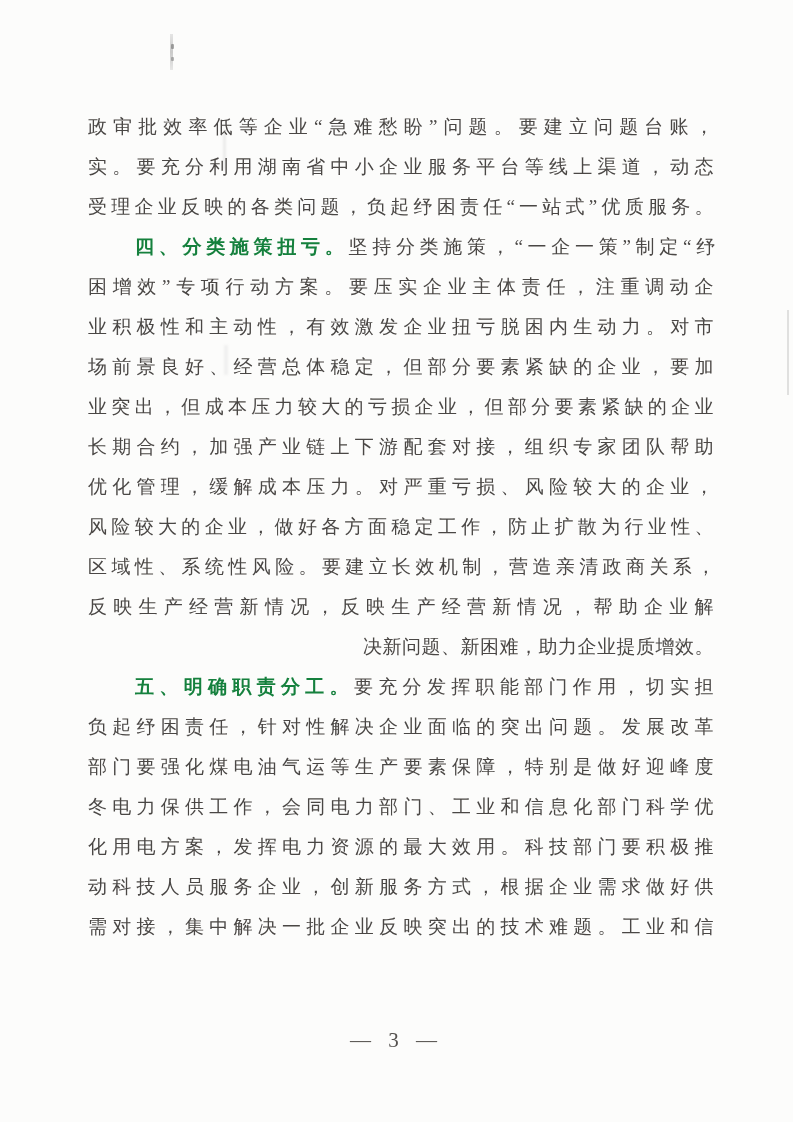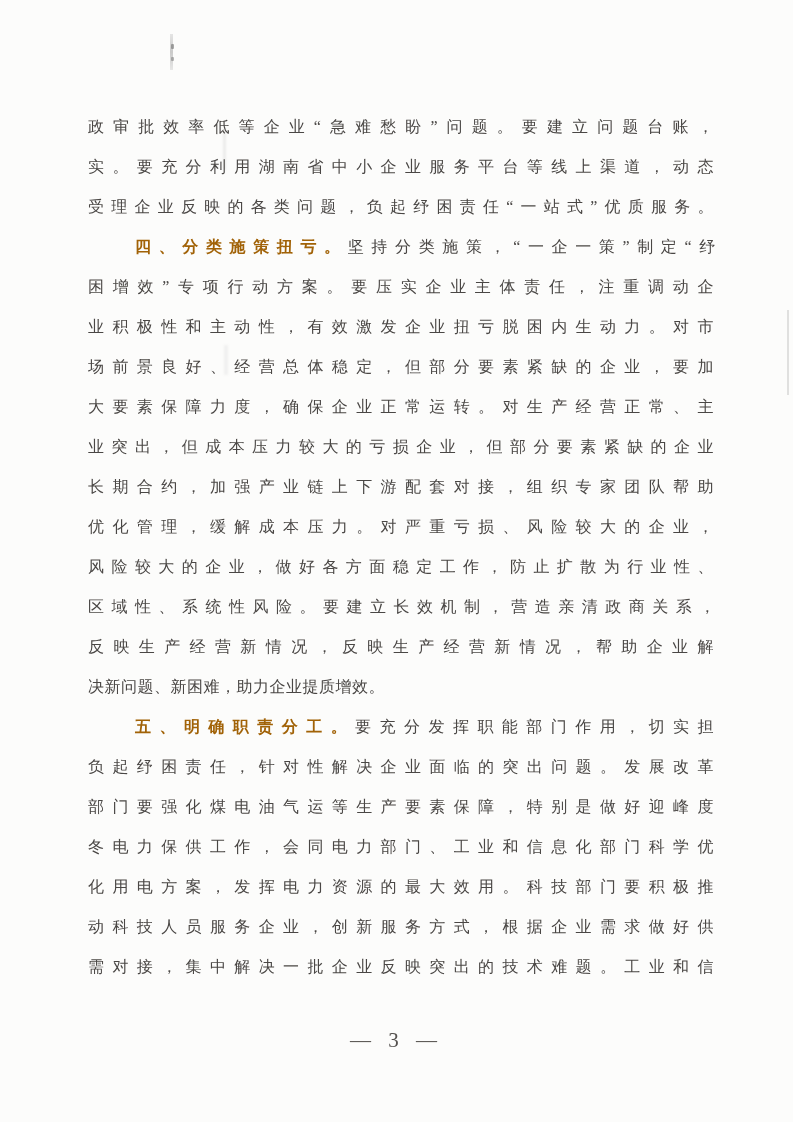--- a/index.html
+++ b/index.html
@@ -20,38 +20,38 @@
   }
   .text-block {
     position: absolute;
     left: 88px;
     top: 107px;
     width: 626px;
   }
   .line {
     height: 40px;
     line-height: 40px;
-    font-size: 16px;
+    font-size: 19px;
     color: #4a4745;
     text-align: justify;
     text-align-last: justify;
     letter-spacing: 0.5px;
     white-space: normal;
     overflow: visible;
   }
   .line.indent { text-indent: 47px; }
   .line.para-end {
-    text-align: left;
+    text-align: right;
     text-align-last: auto;
   }
   .line.tight { letter-spacing: -1.2px; }
   .line .head {
     font-family: "Liberation Sans", "DejaVu Sans", sans-serif;
     font-weight: 700;
-    color: #a16207;
+    color: #15803d;
   }
   .footer {
     position: absolute;
     left: 0;
     top: 1028px;
     width: 100%;
     text-align: center;
   }
   .footer .page-num {
     font-size: 21px;
@@ -99,21 +99,20 @@
   <div class="artifact streak-left-low"></div>
 
   <div class="text-block">
       <div class="line"><span class="body-text">政审批效率低等企业“急难愁盼”问题。要建立问题台账，</span></div>
       <div class="line"><span class="body-text">实。要充分利用湖南省中小企业服务平台等线上渠道，动态</span></div>
       <div class="line"><span class="body-text">受理企业反映的各类问题，负起纾困责任“一站式”优质服务。</span></div>
       <div class="line indent tight"><span class="head">四、分类施策扭亏。</span><span class="body-text">坚持分类施策，“一企一策”制定“纾</span></div>
       <div class="line"><span class="body-text">困增效”专项行动方案。要压实企业主体责任，注重调动企</span></div>
       <div class="line"><span class="body-text">业积极性和主动性，有效激发企业扭亏脱困内生动力。对市</span></div>
       <div class="line"><span class="body-text">场前景良好、经营总体稳定，但部分要素紧缺的企业，要加</span></div>
-      <div class="line"><span class="body-text">大要素保障力度，确保企业正常运转。对生产经营正常、主</span></div>
       <div class="line"><span class="body-text">业突出，但成本压力较大的亏损企业，但部分要素紧缺的企业</span></div>
       <div class="line"><span class="body-text">长期合约，加强产业链上下游配套对接，组织专家团队帮助</span></div>
       <div class="line"><span class="body-text">优化管理，缓解成本压力。对严重亏损、风险较大的企业，</span></div>
       <div class="line"><span class="body-text">风险较大的企业，做好各方面稳定工作，防止扩散为行业性、</span></div>
       <div class="line tight"><span class="body-text">区域性、系统性风险。要建立长效机制，营造亲清政商关系，</span></div>
       <div class="line"><span class="body-text">反映生产经营新情况，反映生产经营新情况，帮助企业解</span></div>
       <div class="line para-end"><span class="body-text">决新问题、新困难，助力企业提质增效。</span></div>
       <div class="line indent"><span class="head">五、明确职责分工。</span><span class="body-text">要充分发挥职能部门作用，切实担</span></div>
       <div class="line"><span class="body-text">负起纾困责任，针对性解决企业面临的突出问题。发展改革</span></div>
       <div class="line"><span class="body-text">部门要强化煤电油气运等生产要素保障，特别是做好迎峰度</span></div>

